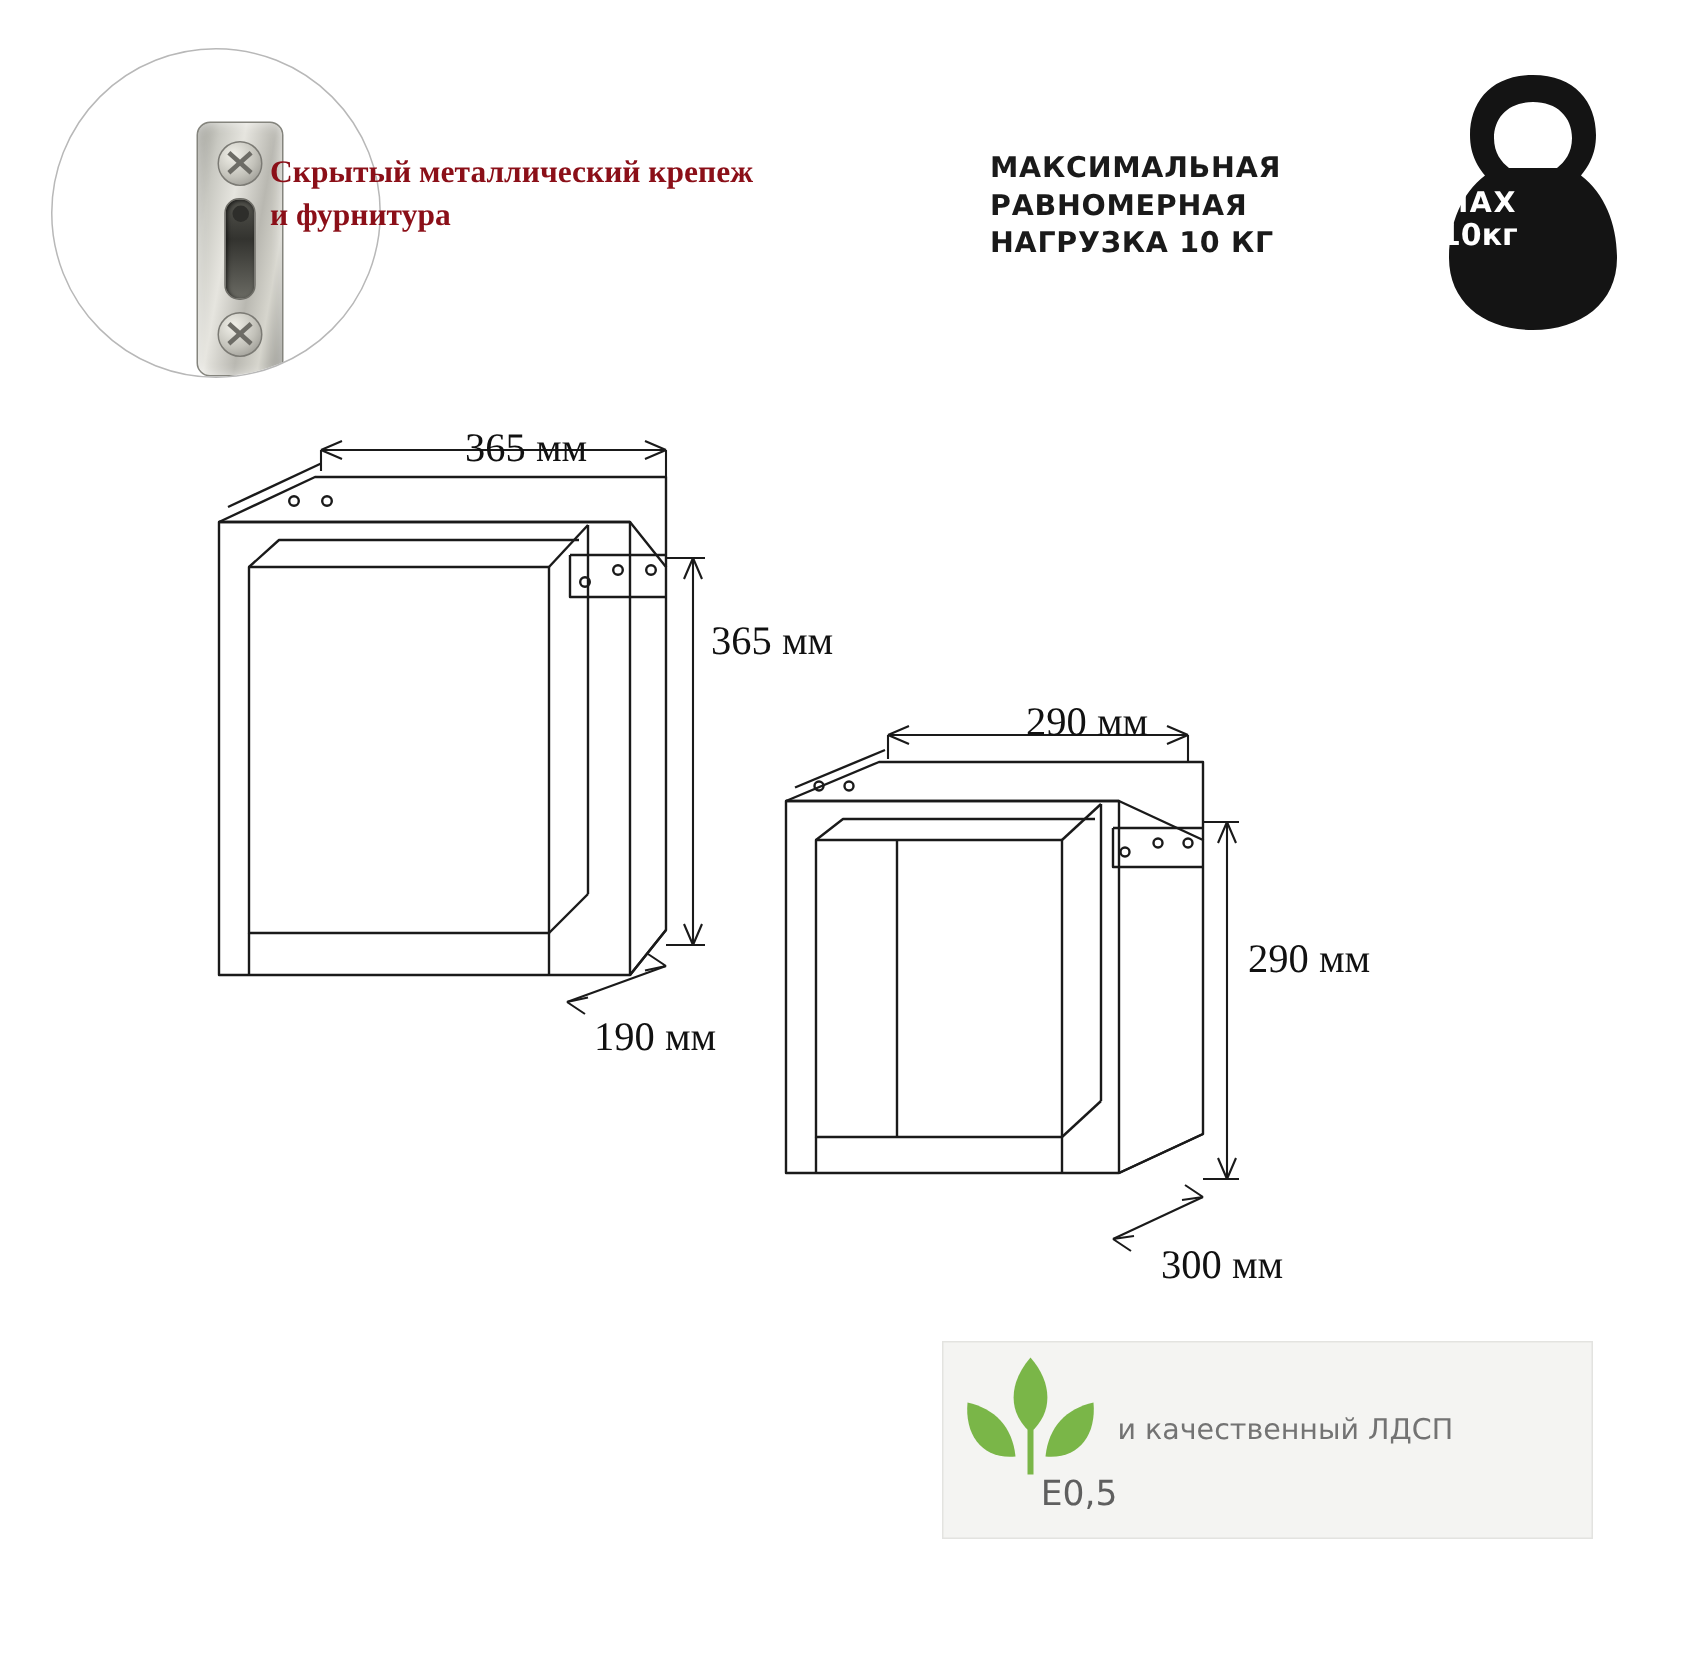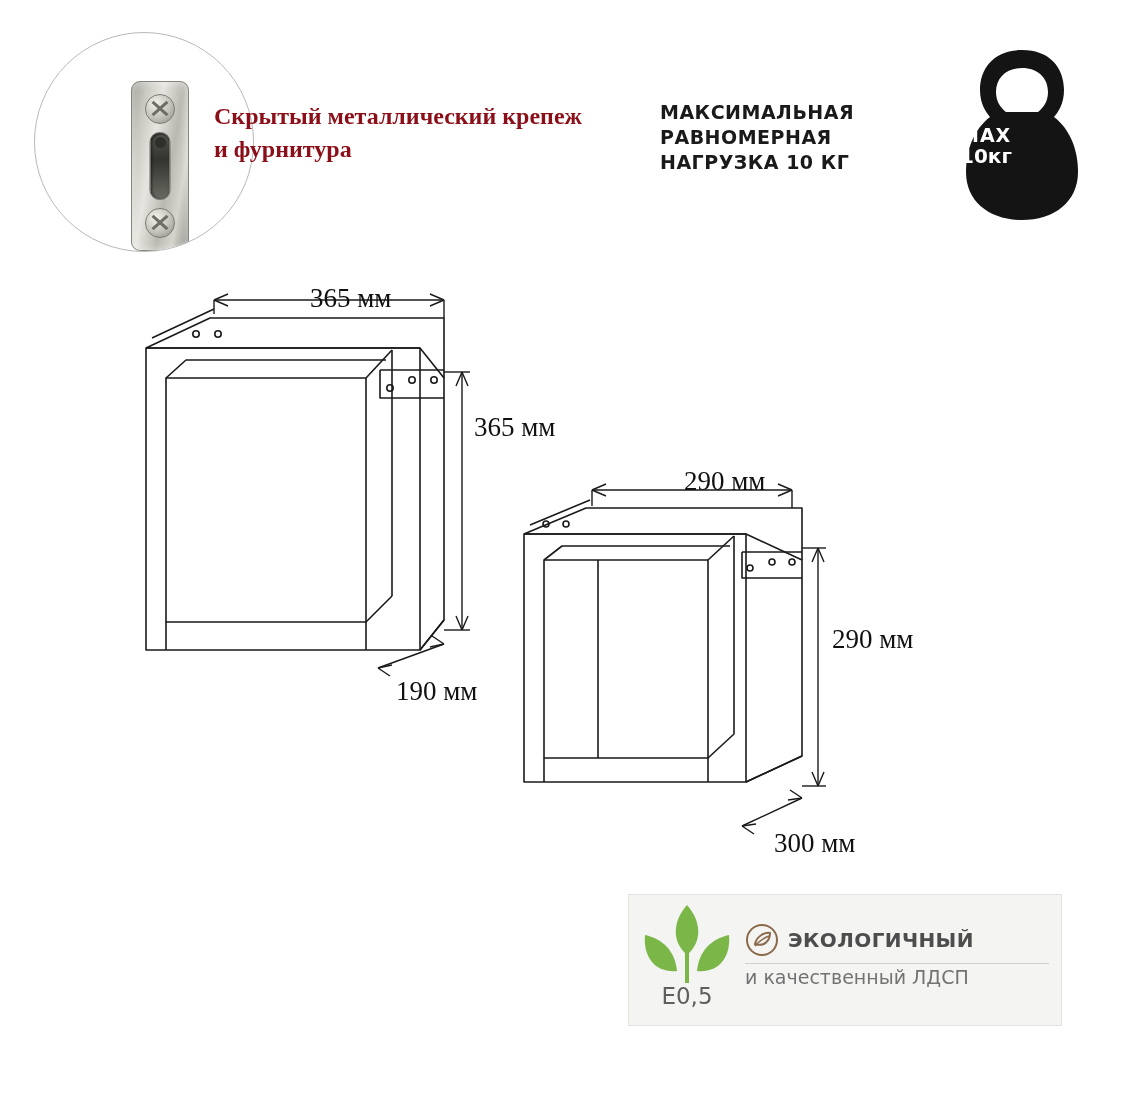--- a/index.html
+++ b/index.html
@@ -87,26 +87,26 @@
     top: 4px;
     transform: translateX(-50%);
     width: 11px;
     height: 11px;
     border-radius: 50%;
     background: #2e2e2b;
   }
 
   .hw-text {
     position: absolute;
-    left: 214px;
+    left: 180px;
     top: 100px;
     width: 450px;
     color: #8b0f18;
     font-weight: bold;
-    font-size: 24px;
+    font-size: 21px;
     line-height: 1.38;
     font-family: "Liberation Serif", serif;
   }
 
   
   .load-text {
     position: absolute;
     left: 660px;
     top: 100px;
     width: 330px;
@@ -169,21 +169,21 @@
     width: 116px;
     height: 130px;
     position: relative;
     flex: none;
   }
   .eco-e05 {
     position: absolute;
     left: 0;
     bottom: 16px;
     width: 116px;
-    text-align: center;
+    text-align: right;
     font-family: "DejaVu Sans", sans-serif;
     font-size: 23px;
     color: #5f5f5f;
   }
   .eco-right {
     flex: 1;
     padding-right: 12px;
   }
   .eco-head {
     display: flex;
@@ -375,27 +375,17 @@
           <path d="M58 6 C44 22 42 42 58 56 C74 42 72 22 58 6 Z"></path>
           <path d="M16 36 C14 58 26 74 48 72 C46 52 34 40 16 36 Z"></path>
           <path d="M100 36 C102 58 90 74 68 72 C70 52 82 40 100 36 Z"></path>
         </g>
         <path d="M58 54 L58 84" stroke="#7ab648" stroke-width="4" fill="none"></path>
       </svg>
       <div class="eco-e05">E0,5</div>
     </div>
 
     <div class="eco-right">
-      <div class="eco-head">
-        <svg width="34" height="34" viewBox="0 0 34 34" xmlns="http://www.w3.org/2000/svg">
-          <circle cx="17" cy="17" r="15" fill="none" stroke="#8a6a4a" stroke-width="2"></circle>
-          <path d="M10 21 C12 12 21 9 25 10 C25 18 19 24 10 21 Z" fill="none" stroke="#8a6a4a" stroke-width="2"></path>
-          <path d="M10 23 C14 18 19 15 24 13" fill="none" stroke="#8a6a4a" stroke-width="1.6"></path>
-        </svg>
-        <div>
-          <div class="eco-title">ЭКОЛОГИЧНЫЙ</div>
-        </div>
-      </div>
       <div class="eco-sub" style="margin:-4px 0 8px 0;">и качественный ЛДСП</div>
     </div>
   </div>
 
 </div>
 
 </body></html>

